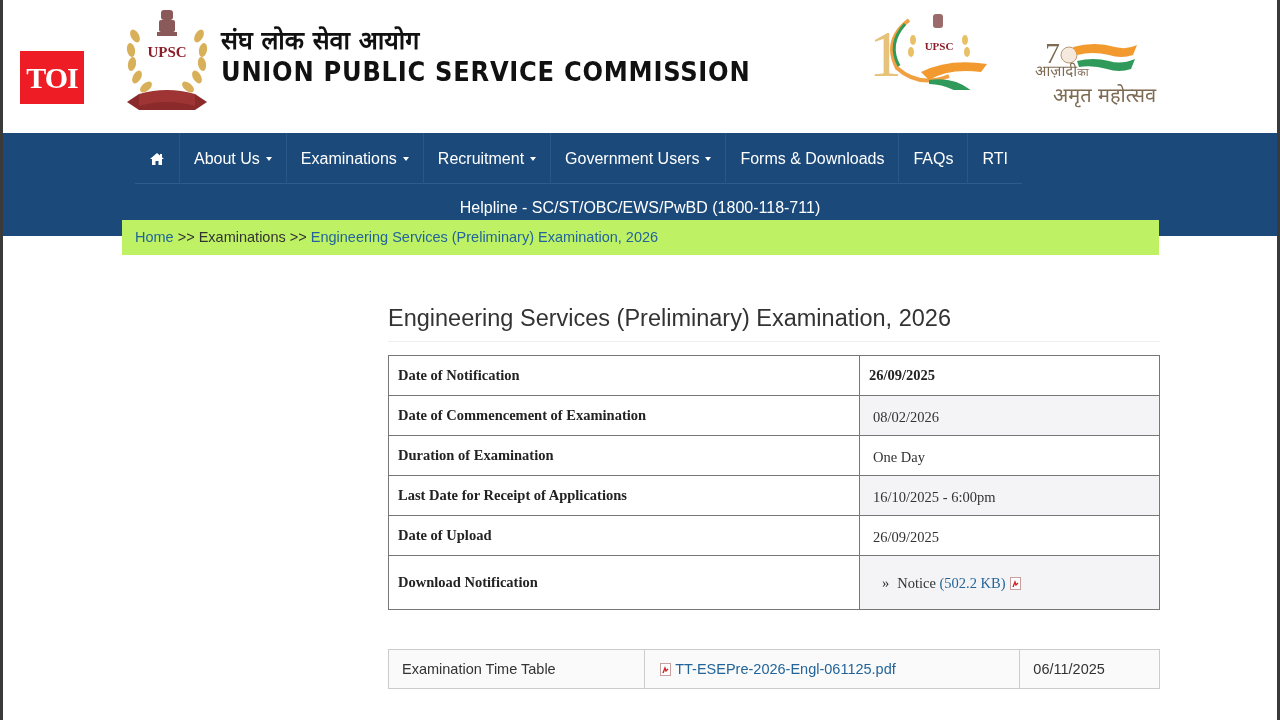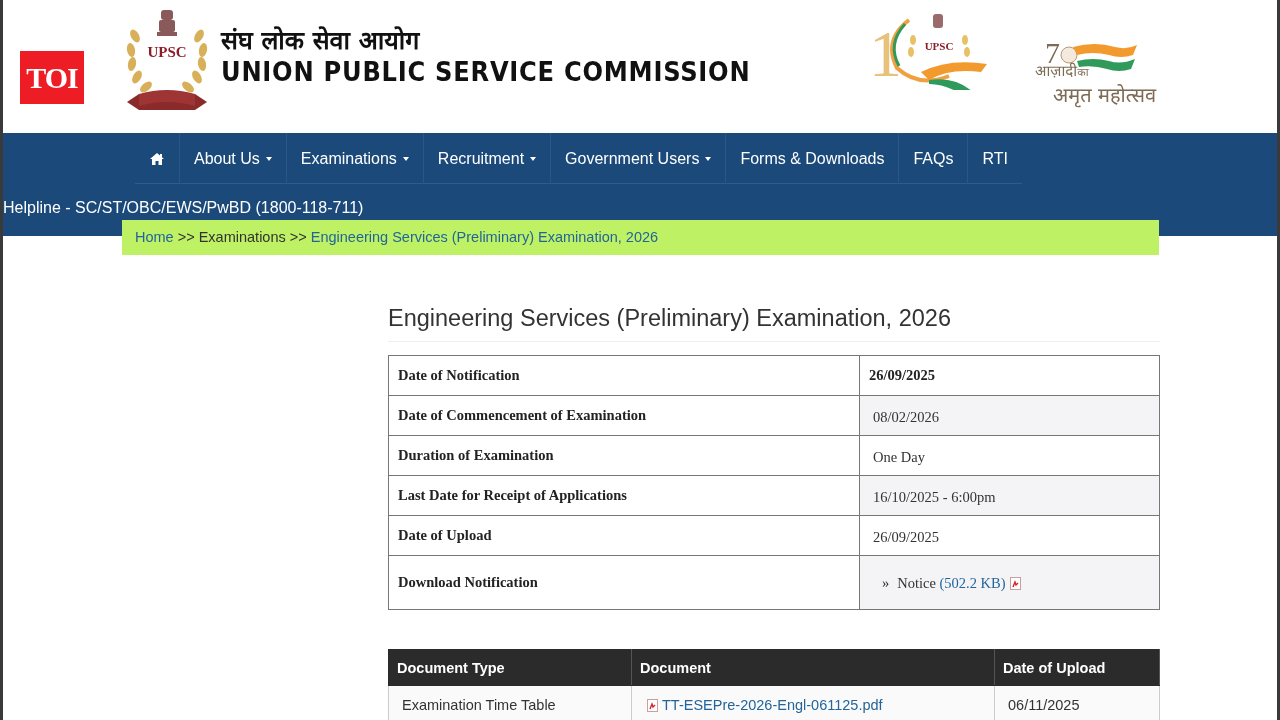--- a/index.html
+++ b/index.html
@@ -20,21 +20,21 @@
   .azadi-text .l2 { padding-left: 18px; font-size: 20px; }
   .azadi-text .ka { font-size: 11px; }
 
   
   .nav { position: absolute; left: 0; top: 133px; width: 1274px; height: 103px; background: #1b4a7a; }
   .nav-row { position: absolute; left: 132px; top: 0; height: 51px; display: flex; border-bottom: 1px solid #2e5d8d; }
   .nav-item { height: 51px; display: flex; align-items: center; padding: 0 14px; color: #fff; font-size: 16px; border-right: 1px solid #2a5886; cursor: pointer; }
   .nav-item:last-child { border-right: none; }
   .nav-item .caret { display: inline-block; margin-left: 6px; width: 0; height: 0; border-left: 3.5px solid transparent; border-right: 3.5px solid transparent; border-top: 4px solid #fff; vertical-align: middle; }
   .nav-home { padding: 0 14px 0 14px; }
-  .helpline { position: absolute; left: 0; width: 1274px; top: 66px; color: #fff; font-size: 16px; }
+  .helpline { position: absolute; left: 0; width: 1274px; top: 66px; text-align: center; color: #fff; font-size: 16px; }
 
   
   .breadcrumb { position: absolute; left: 119px; top: 220px; width: 1037px; height: 35px; background: #bef264; padding: 9px 13px; font-size: 14.5px; color: #333; }
   .breadcrumb a { color: #23659a; text-decoration: none; }
 
   
   .page-title { position: absolute; left: 385px; top: 305px; font-size: 23.5px; color: #333; font-weight: normal; }
   .title-rule { position: absolute; left: 385px; top: 341px; width: 772px; height: 1px; background: #eee; }
 
   
@@ -202,25 +202,20 @@
               <rect x="0.5" y="0.5" width="10" height="12" fill="#fff" stroke="#c9a0a0"></rect>
               <path d="M3 10 L5 5 L6 8 L8 6" fill="none" stroke="#d2232a" stroke-width="1.4"></path>
             </svg>
       </td>
     </tr>
   </tbody>
     </table>
 
   <table class="doc-table">
     <tbody>
-        <tr>
-      <th style="width:243px">Document Type</th>
-      <th style="width:363px">Document</th>
-      <th>Date of Upload</th>
-    </tr>
     <tr>
       <td>Examination Time Table</td>
       <td class="doc">
         <svg class="pdf-icon" style="margin-left:0;margin-right:4px" viewBox="0 0 11 13">
               <rect x="0.5" y="0.5" width="10" height="12" fill="#fff" stroke="#c9a0a0"></rect>
               <path d="M3 10 L5 5 L6 8 L8 6" fill="none" stroke="#d2232a" stroke-width="1.4"></path>
             </svg><a class="link">TT-ESEPre-2026-Engl-061125.pdf</a>
       </td>
       <td>06/11/2025</td>
     </tr>

